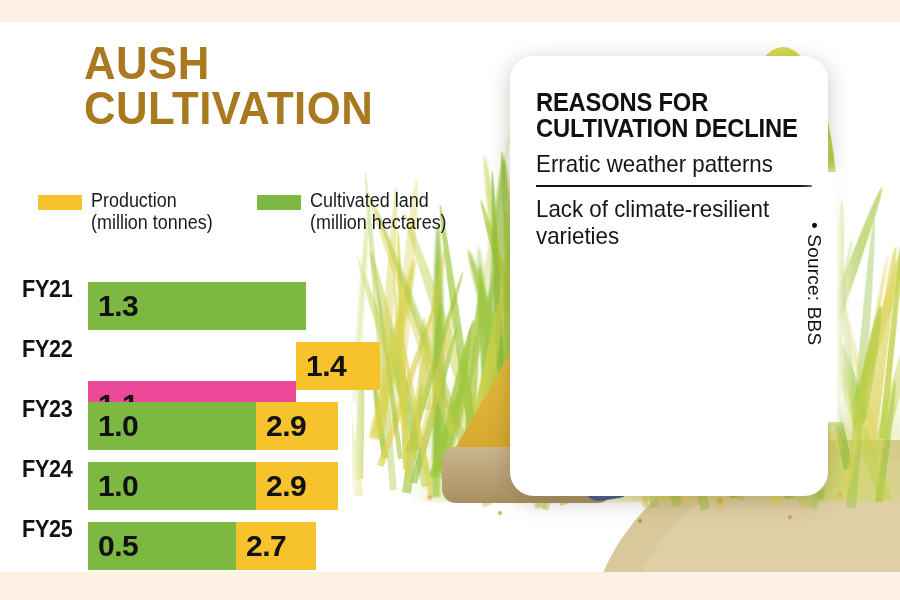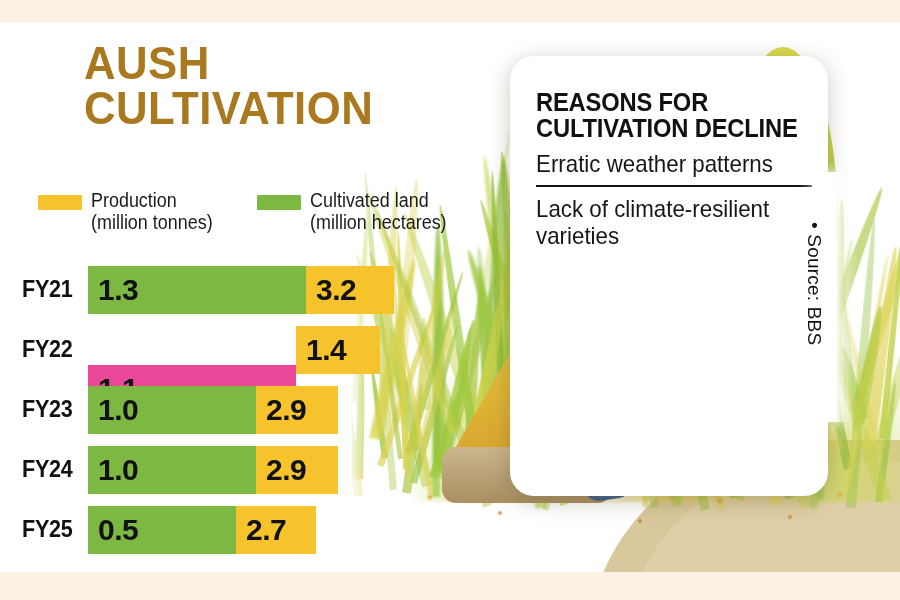--- a/index.html
+++ b/index.html
@@ -72,21 +72,21 @@
            transform:scaleX(.92);transform-origin:left top;white-space:nowrap;}
 
   
   .bars{position:absolute;left:0;top:244px;width:352px;}
   .row{position:relative;height:48px;margin-bottom:12px;}
   .fy{
     position:absolute;left:22px;top:9px;width:62px;text-align:left;
     font-size:24px;font-weight:bold;color:#111;letter-spacing:-.3px;
     transform:scaleX(.9);transform-origin:left top;
   }
-  .bar{position:absolute;left:88px;top:0;height:48px;display:flex;}
+  .bar{position:absolute;left:88px;top:16px;height:48px;display:flex;}
   .seg{display:flex;align-items:center;height:48px;}
   .seg span{
     font-size:30px;font-weight:bold;color:#111;padding-left:10px;
     letter-spacing:-.5px;line-height:1;
   }
   .seg-green{background:#7cb842;}
   .seg-yellow{background:#f6c32d;}
 
   
   .card{
@@ -358,23 +358,20 @@
       </div>
     </div>
 
     <div class="bars" id="bars">
         <div class="row">
           <div class="fy">FY21</div>
           <div class="bar">
             <div class="seg seg-green" style="width: 218px; background: rgb(124, 184, 66);">
               <span>1.3</span>
             </div>
-            <div class="seg seg-yellow" style="width: 88px; background: rgb(246, 195, 45);">
-              <span>3.2</span>
-            </div>
           </div>
         </div>
         <div class="row">
           <div class="fy">FY22</div>
           <div class="bar">
             <div class="seg seg-green" style="width: 208px; background: #ec4899; margin-top: 39px;">
               <span>1.1</span>
             </div>
             <div class="seg seg-yellow" style="width: 84px; background: rgb(246, 195, 45);">
               <span>1.4</span>

